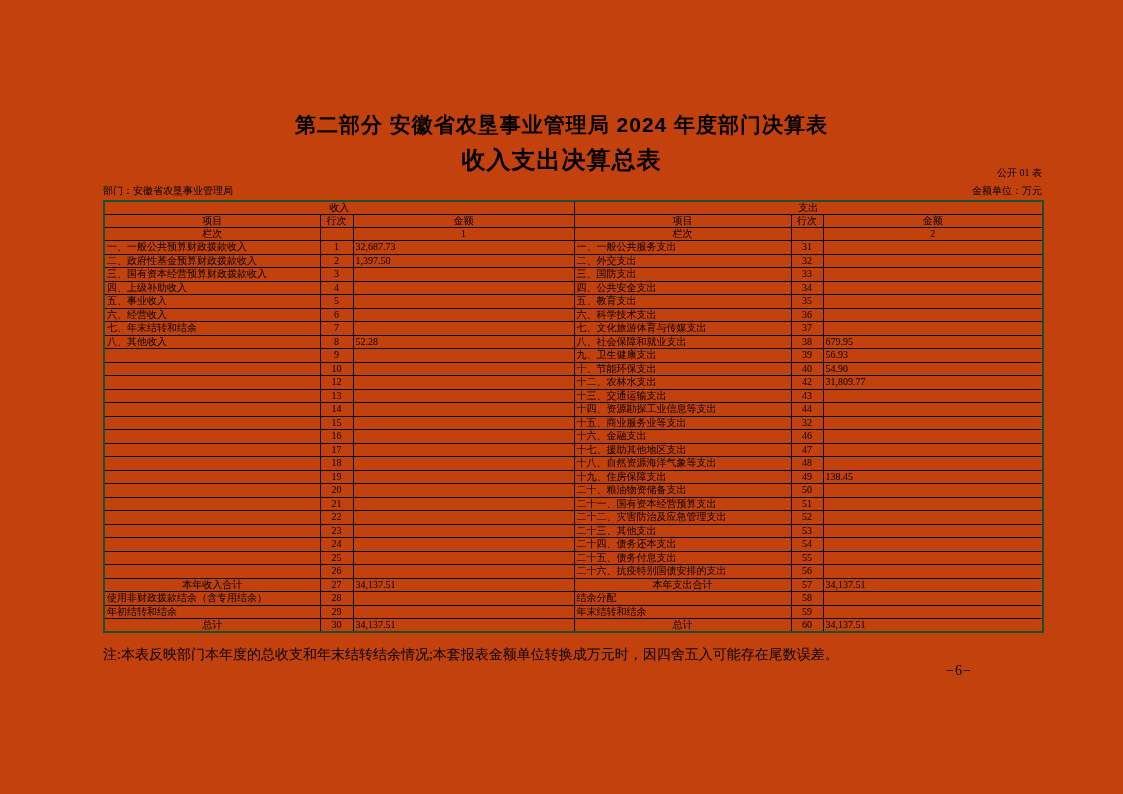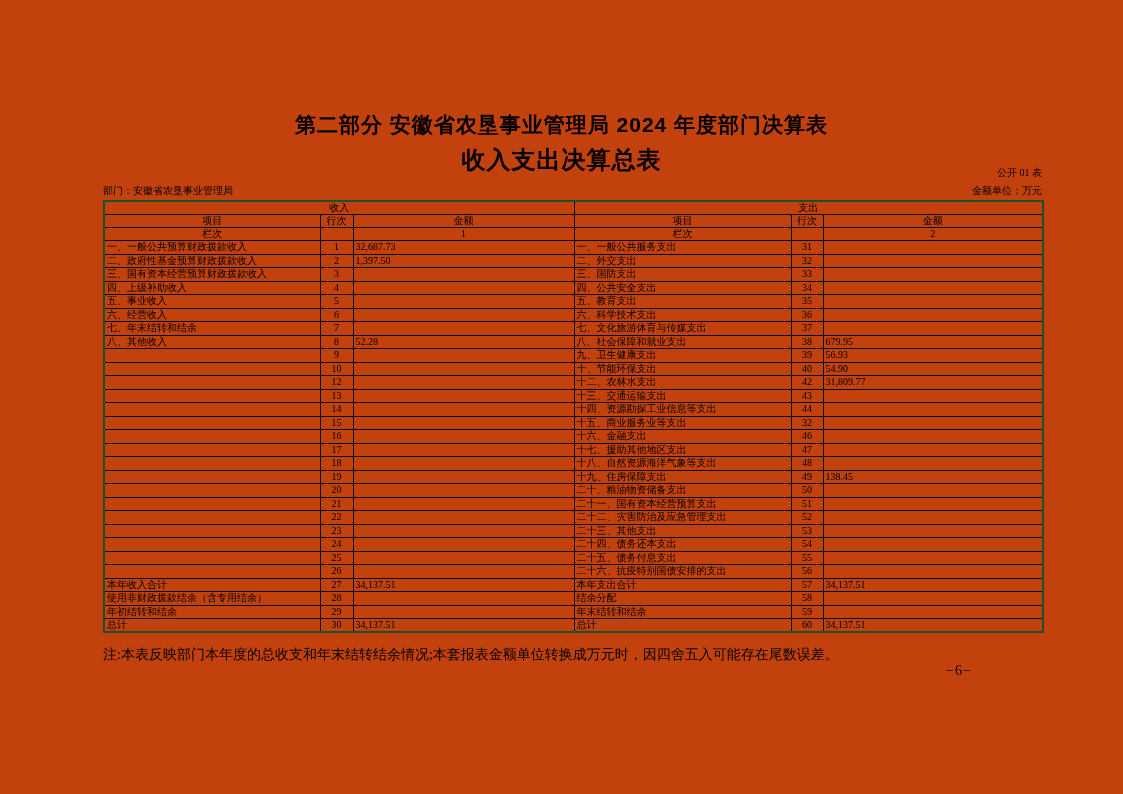--- a/index.html
+++ b/index.html
@@ -64,21 +64,21 @@
     line-height: 12px;
     vertical-align: middle;
   }
   table.main thead th { text-align: center; height: 12px; }
   table.main thead tr.cols th { height: 13px; }
   table.main thead tr.lanci td { height: 12px; text-align: center; }
   table.main tbody td { height: 13.5px; }
   .cell-item { text-align: left; margin-left: 40px; }
   .cell-line { text-align: center; }
   .cell-amount { text-align: left; }
-  .total-label { font-weight: bold; text-align: left; }
+  .total-label { font-weight: bold; text-align: center; }
   .note {
     position: absolute;
     top: 646px; left: 103px;
     font-size: 14px;
   }
   .page-no {
     position: absolute;
     top: 663px; left: 946px;
     font-size: 14px;
     letter-spacing: 1px;

